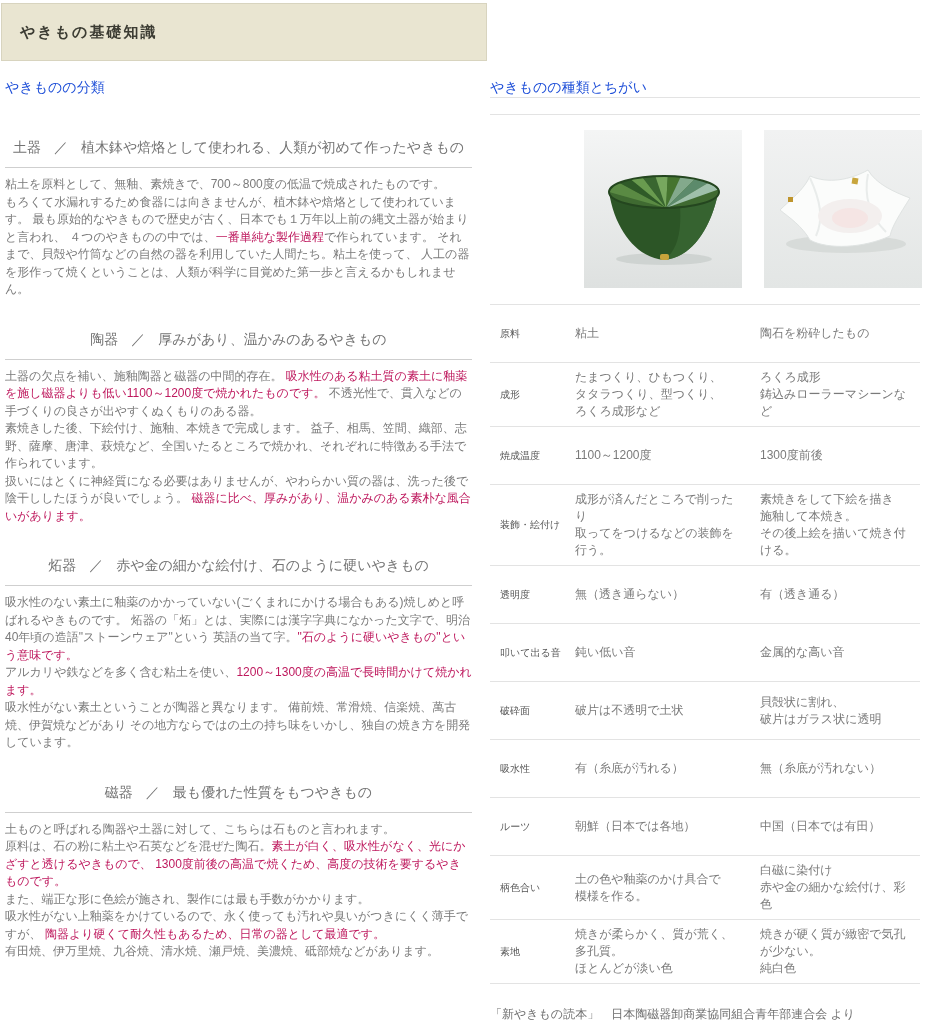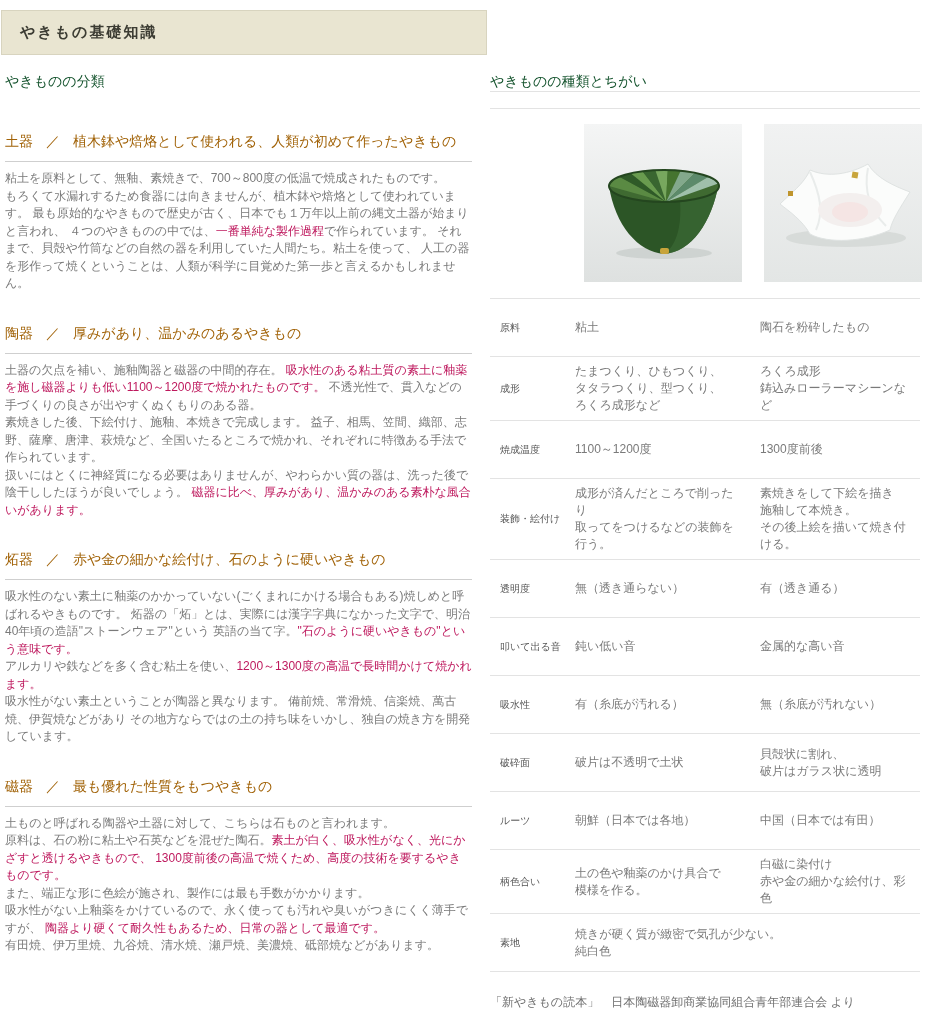--- a/index.html
+++ b/index.html
@@ -5,22 +5,22 @@
   * { box-sizing: border-box; }
   html, body { margin: 0; padding: 0; }
   body {
     width: 926px; height: 1024px; overflow: hidden;
     background: #ffffff;
     font-family: "Liberation Sans", "DejaVu Sans", sans-serif;
     color: #7a7a7a;
   }
   
   .kb-header {
-    margin: 10px 0 0 1px;
-    width: 486px; height: 45px;
+    margin: 3px 0 0 1px;
+    width: 486px; height: 58px;
     border: 1px solid #d8d4bf;
     background-color: #e9e5d1;
     background-image:
       radial-gradient(circle 13px at 50% 24px,
         rgba(255,255,255,.45) 3px, rgba(255,255,255,0) 4px,
         rgba(255,255,255,0) 6px, rgba(211,204,178,.6) 6px, rgba(211,204,178,.6) 7px,
         rgba(255,255,255,0) 8px, rgba(255,255,255,0) 10px,
         rgba(211,204,178,.6) 10px, rgba(211,204,178,.6) 11px, rgba(255,255,255,0) 12px),
       radial-gradient(circle 13px at 50% 24px,
         rgba(255,255,255,.45) 3px, rgba(255,255,255,0) 4px,
@@ -36,33 +36,33 @@
     font-family: "Liberation Serif", "DejaVu Serif", serif;
     font-size: 15px; font-weight: bold; letter-spacing: 2px;
     color: #3c3c33;
   }
   
   .columns { display: flex; align-items: flex-start; }
   .left-col  { width: 467px; margin-left: 5px; flex: none; }
   .right-col { width: 430px; margin-left: 18px; flex: none; }
   .col-heading {
     margin: 18px 0 0 0;
-    font-size: 14px; font-weight: normal; color: #14532d;
+    font-size: 14px; font-weight: normal; color: #1d4ed8;
   }
   .left-col .col-heading { margin-bottom: 42px; }
   .right-col .col-heading {
     margin-bottom: 0;
     border-bottom: 1px solid #e3e3e3;
   }
   
   .kb-section + .kb-section { margin-top: 32px; }
   .sec-title {
     margin: 0; padding-bottom: 10px;
     border-bottom: 1px solid #cfcfcf;
-    font-size: 14px; font-weight: normal; color: #a16207;
+    font-size: 14px; font-weight: normal; color: #737373; text-align: center;
   }
   .sec-title .slash { margin: 0 13px; }
   .sec-body {
     margin: 8px 0 0 0;
     font-size: 12px; line-height: 17.5px;
     white-space: pre-line;
   }
   .sec-body .red { color: #be185d; }
   
   .ctable {
@@ -238,48 +238,50 @@
     <div class="cval2">有（透き通る）</div>
   </div>
 
   <div class="crow">
     <div class="clabel">叩いて出る音</div>
     <div class="cval">鈍い低い音</div>
     <div class="cval2">金属的な高い音</div>
   </div>
 
   <div class="crow">
-    <div class="clabel">吸水性</div>
-    <div class="cval">有（糸底が汚れる）</div>
-    <div class="cval2">無（糸底が汚れない）</div>
-  </div>
-
-  <div class="crow">
     <div class="clabel">破砕面</div>
     <div class="cval">破片は不透明で土状</div>
     <div class="cval2">貝殻状に割れ、
 破片はガラス状に透明</div>
+  </div>
+
+  <div class="crow">
+    <div class="clabel">吸水性</div>
+    <div class="cval">有（糸底が汚れる）</div>
+    <div class="cval2">無（糸底が汚れない）</div>
   </div>
 
   <div class="crow">
     <div class="clabel">ルーツ</div>
     <div class="cval">朝鮮（日本では各地）</div>
     <div class="cval2">中国（日本では有田）</div>
   </div>
 
   <div class="crow">
     <div class="clabel">柄色合い</div>
     <div class="cval">土の色や釉薬のかけ具合で
 模様を作る。</div>
     <div class="cval2">白磁に染付け
 赤や金の細かな絵付け、彩色</div>
   </div>
 
   <div class="crow">
     <div class="clabel">素地</div>
+    <div class="cval">焼きが柔らかく、質が荒く、多孔質。
+ほとんどが淡い色</div>
     <div class="cval2">焼きが硬く質が緻密で気孔が少ない。
 純白色</div>
   </div>
 </div>
 
       <p class="source">「新やきもの読本」　日本陶磁器卸商業協同組合青年部連合会 より</p>
     </section>
 
   </div>
 </div>

